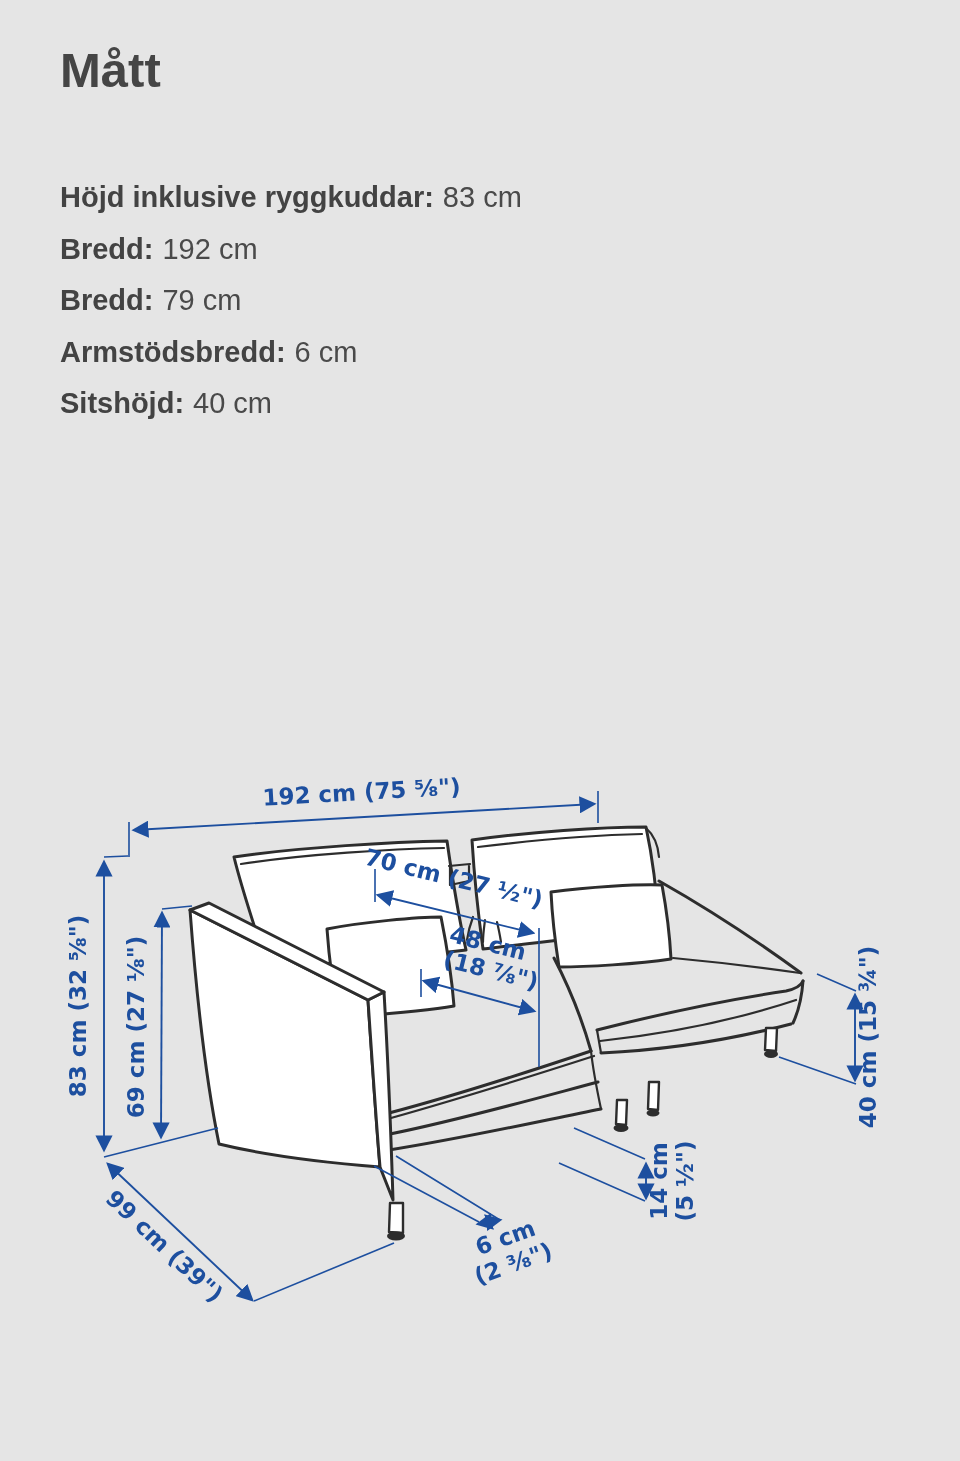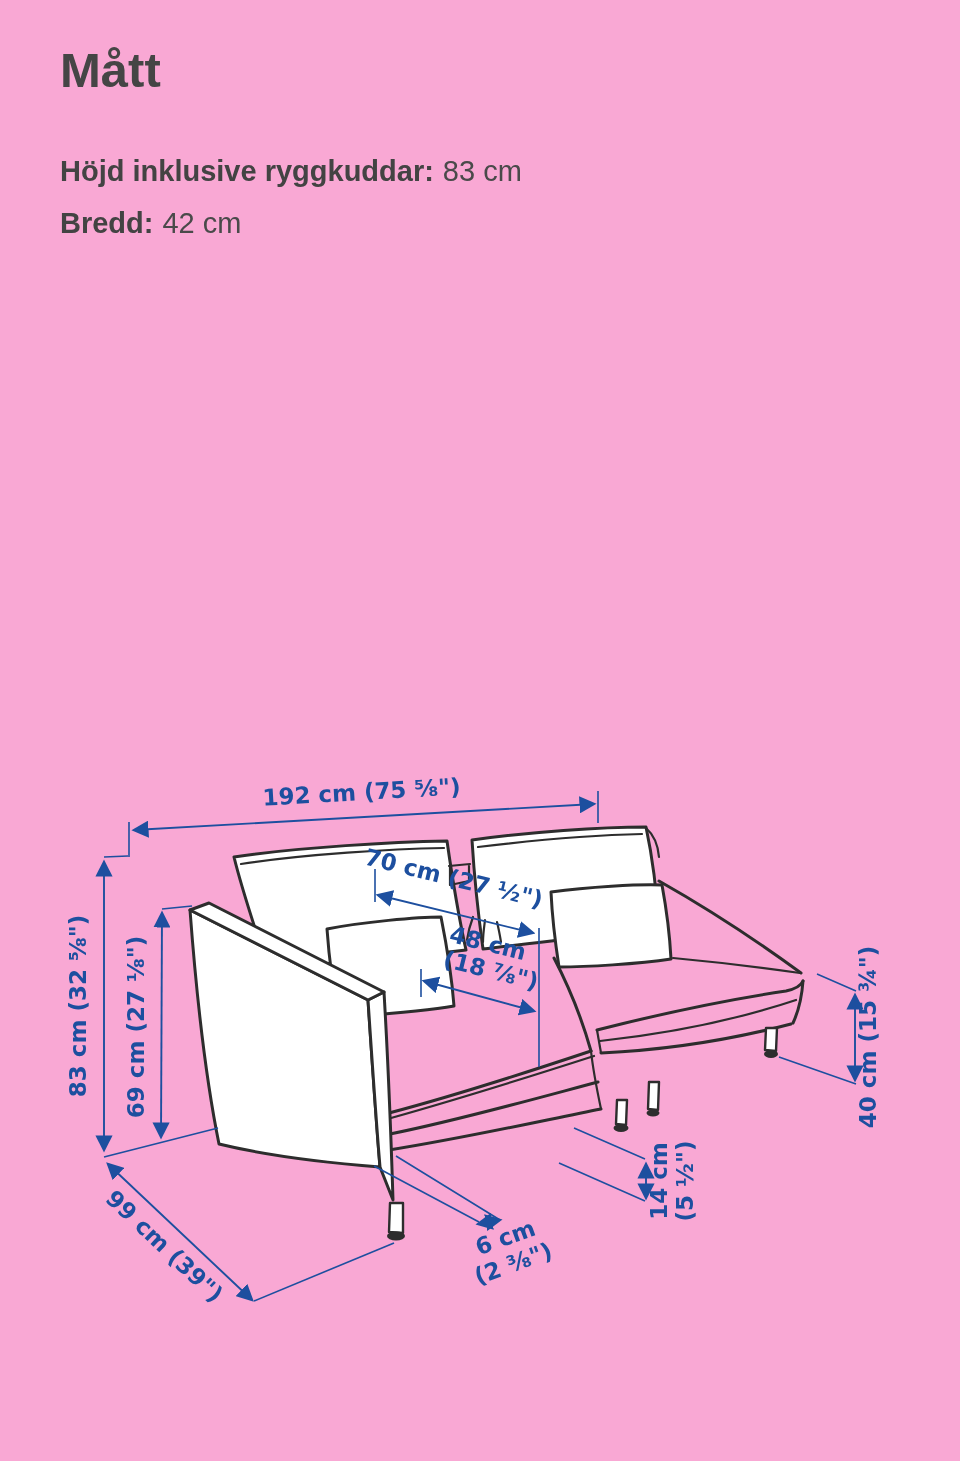--- a/index.html
+++ b/index.html
@@ -1,19 +1,19 @@
 <!DOCTYPE html>
 <html><head>
 <meta charset="utf-8">
 <style>
   html,body{margin:0;padding:0;background:#ffffff;}
-  .page{position:relative;width:960px;height:1461px;background:#f9a8d4;overflow:hidden;
+  .page{position:relative;width:960px;height:1461px;background:#e5e5e5;overflow:hidden;
         font-family:"Liberation Sans","DejaVu Sans",sans-serif;}
   .title{position:absolute;left:60px;top:42px;font-size:49px;font-weight:700;color:#454545;margin:0;letter-spacing:0;}
-  .specs{position:absolute;left:60px;top:146px;}
+  .specs{position:absolute;left:60px;top:172px;}
   .spec-row{font-size:29px;line-height:51.5px;color:#4a4a4a;white-space:nowrap;}
   .spec-label{font-weight:700;color:#434343;margin-right:9px;}
   .diagram{position:absolute;left:0;top:770px;}
   .sofa{fill:none;stroke:#2d2d2d;stroke-width:3;stroke-linecap:round;stroke-linejoin:round;}
   .sofafill{fill:#ffffff;stroke:#2d2d2d;stroke-width:3;stroke-linecap:round;stroke-linejoin:round;}
   .sofathin{fill:none;stroke:#2d2d2d;stroke-width:2.2;stroke-linecap:round;}
   .legfill{fill:#ffffff;stroke:#2d2d2d;stroke-width:2.4;stroke-linejoin:round;}
   .foot{fill:#2d2d2d;stroke:none;}
   .dim{stroke:#1d4f9f;stroke-width:1.9;fill:none;}
   .ext{stroke:#1d4f9f;stroke-width:1.6;fill:none;}
@@ -22,21 +22,24 @@
 </style>
 </head>
 <body>
 
 <div class="page">
 
   <h2 class="title">Mått</h2>
 
   <div class="specs">
     <div class="spec-row"><span class="spec-label">Höjd inklusive ryggkuddar:</span><span class="spec-value">83 cm</span></div>
-    <div class="spec-row"><span class="spec-label">Bredd:</span><span class="spec-value">42 cm</span></div>
+    <div class="spec-row"><span class="spec-label">Bredd:</span><span class="spec-value">192 cm</span></div>
+    <div class="spec-row"><span class="spec-label">Bredd:</span><span class="spec-value">79 cm</span></div>
+    <div class="spec-row"><span class="spec-label">Armstödsbredd:</span><span class="spec-value">6 cm</span></div>
+    <div class="spec-row"><span class="spec-label">Sitshöjd:</span><span class="spec-value">40 cm</span></div>
   </div>
 
   <svg class="diagram" width="960" height="600" viewBox="0 770 960 600">
     <defs>
       <marker id="ah" viewBox="0 0 10 10" refX="8.5" refY="5" markerWidth="9" markerHeight="9" orient="auto-start-reverse">
         <path d="M0,0 L10,5 L0,10 z" fill="#1d4f9f"></path>
       </marker>
     </defs>
 
     <g>

